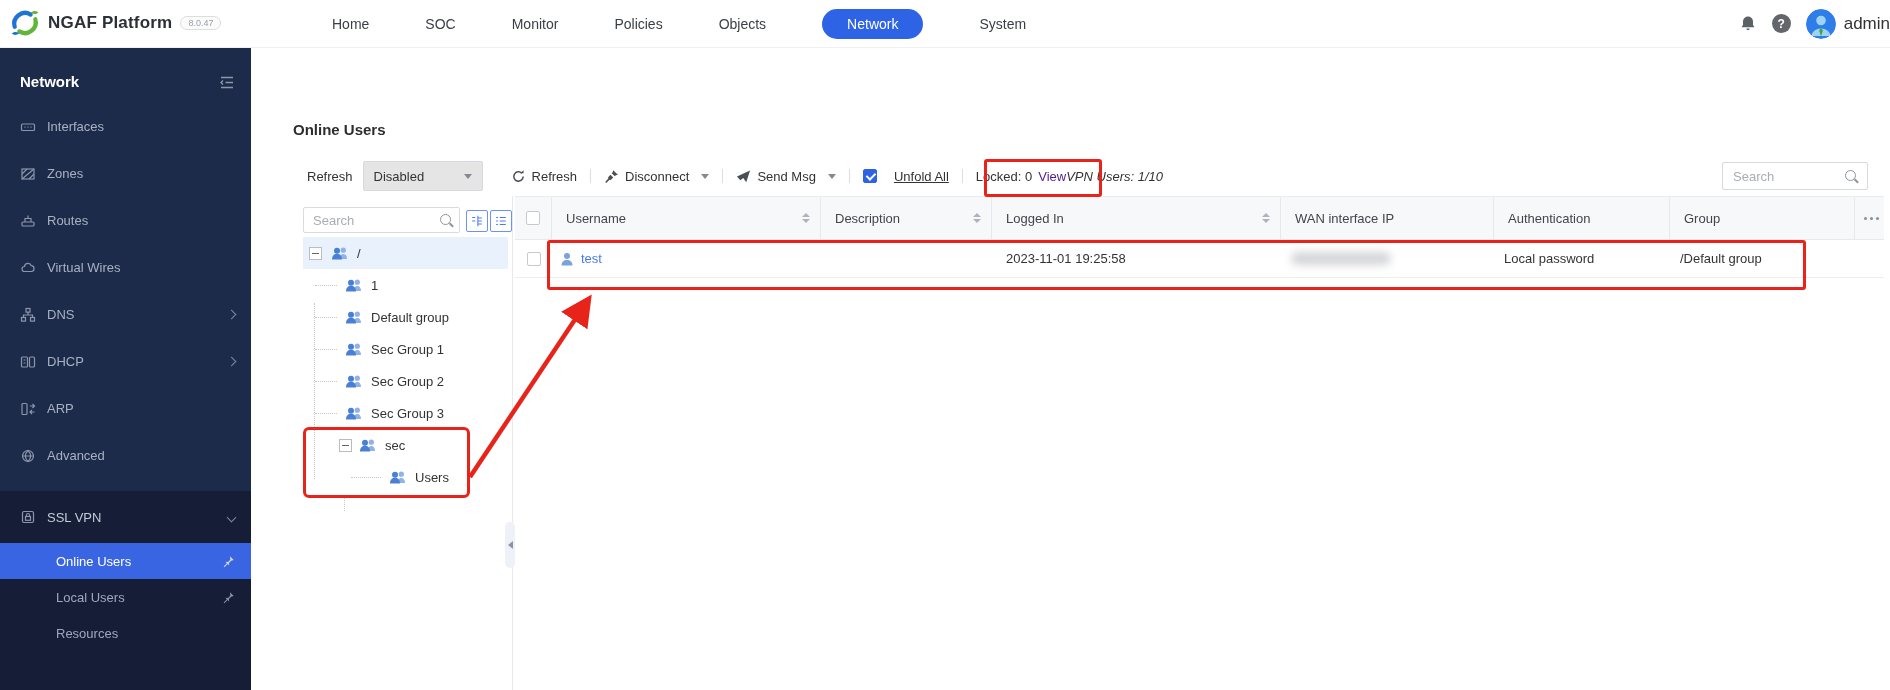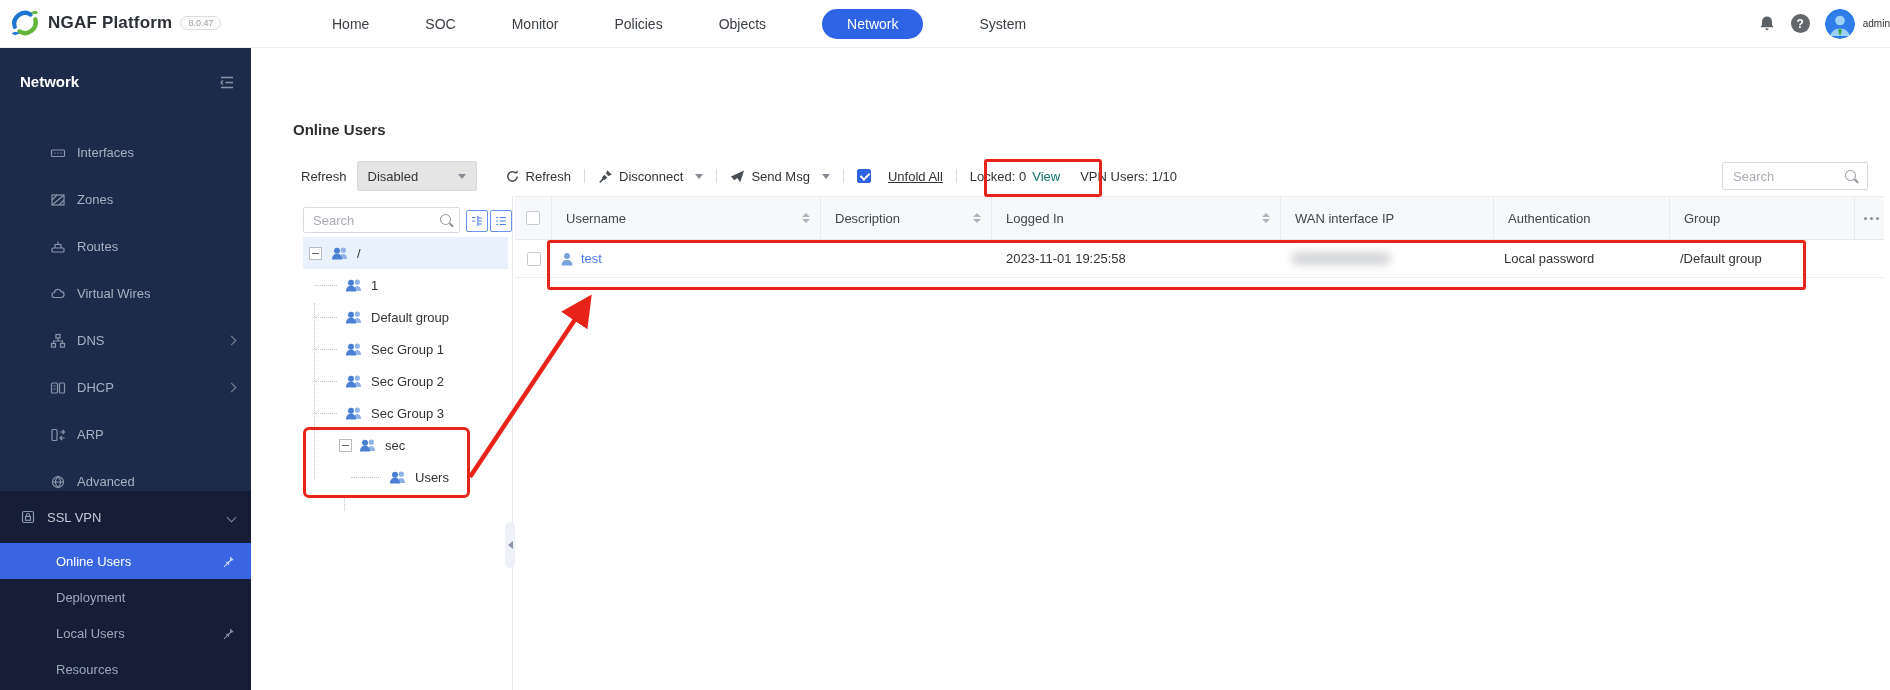--- a/index.html
+++ b/index.html
@@ -23,28 +23,28 @@
        font-family:"Liberation Sans",sans-serif;}
   .menu-search::placeholder{color:#9aa3ad;}
   .mag{width:9px;height:9px;border:1.6px solid #60666d;border-radius:50%;position:relative;display:inline-block;}
   .mag::after{content:"";position:absolute;width:5px;height:1.6px;background:#60666d;
        transform:rotate(45deg);right:-4px;bottom:-2px;}
   .mag.in-search{position:absolute;right:15px;top:8px;}
   .help{width:19px;height:19px;border-radius:50%;background:#63666b;color:#fff;display:flex;
        align-items:center;justify-content:center;font-size:12px;font-weight:700;}
   .help::before{content:"?";}
   .avatar{width:30px;height:30px;border-radius:50%;overflow:hidden;flex:none;}
-  .admin-name{font-size:10px;color:#333;margin-left:-7px;}
+  .admin-name{font-size:17px;color:#333;margin-left:-7px;}
 
   
   .sidebar{position:absolute;left:0;top:47px;width:251px;height:643px;background:#1d2b4a;z-index:5;}
   .side-title{position:absolute;left:20px;top:26px;font-size:15px;font-weight:700;color:#fff;}
   .menu-fold{position:absolute;right:16px;top:28px;}
   .s-item{height:47px;display:flex;align-items:center;padding:0 16px 0 20px;gap:11px;color:#a8b1c3;cursor:pointer;}
-  .side-nav{position:absolute;top:82px;left:0;right:0;padding-left:30px;}
+  .side-nav{position:absolute;top:56px;left:0;right:0;}
   .s-ico{width:16px;height:16px;flex:none;display:inline-flex;}
   .s-ico svg{stroke:#8c96ab;fill:none;stroke-width:1.2;width:16px;height:16px;}
   .s-label{font-size:13px;}
   .chev-r{width:6px;height:6px;border-right:1.4px solid #7f899e;border-bottom:1.4px solid #7f899e;
        transform:rotate(-45deg);margin-left:auto;}
   .chev-d{width:6px;height:6px;border-right:1.4px solid #7f899e;border-bottom:1.4px solid #7f899e;
        transform:rotate(45deg);margin-left:auto;}
   .ssl-section{position:absolute;top:444px;left:0;right:0;bottom:0;background:#151e36;}
   .ssl-head{height:52px;display:flex;align-items:center;padding:0 16px 0 20px;gap:11px;color:#c3cad8;cursor:pointer;}
   .sub-item{height:36px;display:flex;align-items:center;padding:0 16px 0 56px;color:#9fa8bb;
@@ -63,36 +63,36 @@
   .crumb-chev.l{transform:rotate(135deg);}
   .crumb-chev.r{transform:rotate(-45deg);}
   .warn{position:absolute;left:0;right:0;text-align:center;color:#7c6a2e;font-size:12.5px;}
   .warn svg{vertical-align:-2px;margin-right:5px;}
   .notice-close{position:absolute;right:3px;color:#9b9b93;font-size:13px;width:14px;overflow:hidden;}
   .notice-close::before{content:"\00d7";}
 
   
   .content{position:absolute;left:251px;top:75px;right:0;bottom:0;background:#fff;}
   .page-title{position:absolute;left:42px;top:46px;font-size:15px;font-weight:700;color:#2d2d2d;}
-  .toolbar{position:absolute;left:50px;top:86px;height:30px;display:flex;align-items:center;color:#333;}
+  .toolbar{position:absolute;left:56px;top:86px;height:30px;display:flex;align-items:center;color:#333;}
   .toolbar .gap{width:14px;flex:none;}
   .sep{width:1px;height:14px;background:#ddd;margin:0 13px;flex:none;}
   .select{width:120px;height:30px;border:1px solid #d6d9de;border-radius:2px;display:flex;
        align-items:center;padding:0 10px;box-sizing:border-box;margin-left:10px;background:#e5e5e5;cursor:pointer;}
   .caret{width:0;height:0;border-left:4px solid transparent;border-right:4px solid transparent;
        border-top:5px solid #858a92;display:inline-block;margin-left:auto;}
   .caret.tight{margin-left:6px;}
   .tb-btn{display:flex;align-items:center;gap:6px;cursor:pointer;white-space:nowrap;}
   .tb-btn svg{width:15px;height:15px;}
   .cb{width:14px;height:14px;border:1px solid #c6cad1;border-radius:2px;background:#fff;display:inline-block;box-sizing:border-box;flex:none;}
   .cb.checked{background:#2e63e5;border-color:#2e63e5;position:relative;}
   .cb.checked::after{content:"";position:absolute;left:4px;top:1px;width:4px;height:7px;
        border:solid #fff;border-width:0 2px 2px 0;transform:rotate(45deg);}
-  .link{color:#0f766e;cursor:pointer;}
-  .vpn-count{margin-left:20px;white-space:nowrap;}
+  .link{color:#4c1d95;cursor:pointer;}
+  .vpn-count{white-space:nowrap;font-style:italic;}
   .tb-search{position:absolute;right:22px;top:87px;width:146px;height:28px;}
   .tb-search input{width:100%;height:100%;box-sizing:border-box;border:1px solid #d6d9de;border-radius:2px;
        padding:0 28px 0 10px;font-size:13px;color:#444;outline:none;font-family:"Liberation Sans",sans-serif;}
   .tb-search input::placeholder{color:#a9adb3;}
   .tb-search .mag{position:absolute;right:12px;top:8px;border-color:#8f959c;}
   .tb-search .mag::after{background:#8f959c;}
 
   
   .tree{position:absolute;left:52px;top:128px;width:205px;bottom:0;}
   .tree-search{position:absolute;left:0;top:4px;width:157px;height:26px;}
@@ -306,23 +306,20 @@
       </div>
       <div class="sub-item active">
         <span>Online Users</span>
         <span class="pin light">
             <svg viewBox="0 0 14 14">
               <path d="M8.6 1.4l4 4-2.8.7-2.4 2.4.3 2.9-1.7-1.7-3.5 3.5-.7-.7 3.5-3.5-1.7-1.7 2.9.3 2.4-2.4z" fill="currentColor"></path>
             </svg>
           </span>
       </div>
       <div class="sub-item">
-        <span>Deployment</span>
-      </div>
-      <div class="sub-item">
         <span>Local Users</span>
         <span class="pin gray">
             <svg viewBox="0 0 14 14">
               <path d="M8.6 1.4l4 4-2.8.7-2.4 2.4.3 2.9-1.7-1.7-3.5 3.5-.7-.7 3.5-3.5-1.7-1.7 2.9.3 2.4-2.4z" fill="currentColor"></path>
             </svg>
           </span>
       </div>
       <div class="sub-item">
         <span>Resources</span>
       </div>

